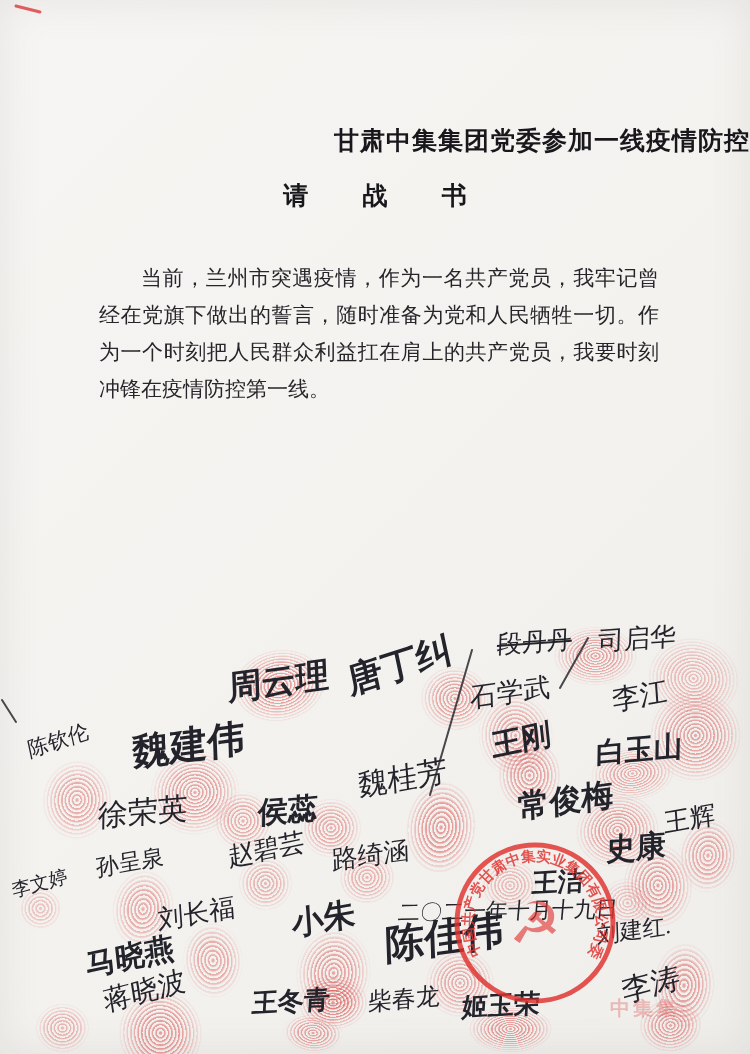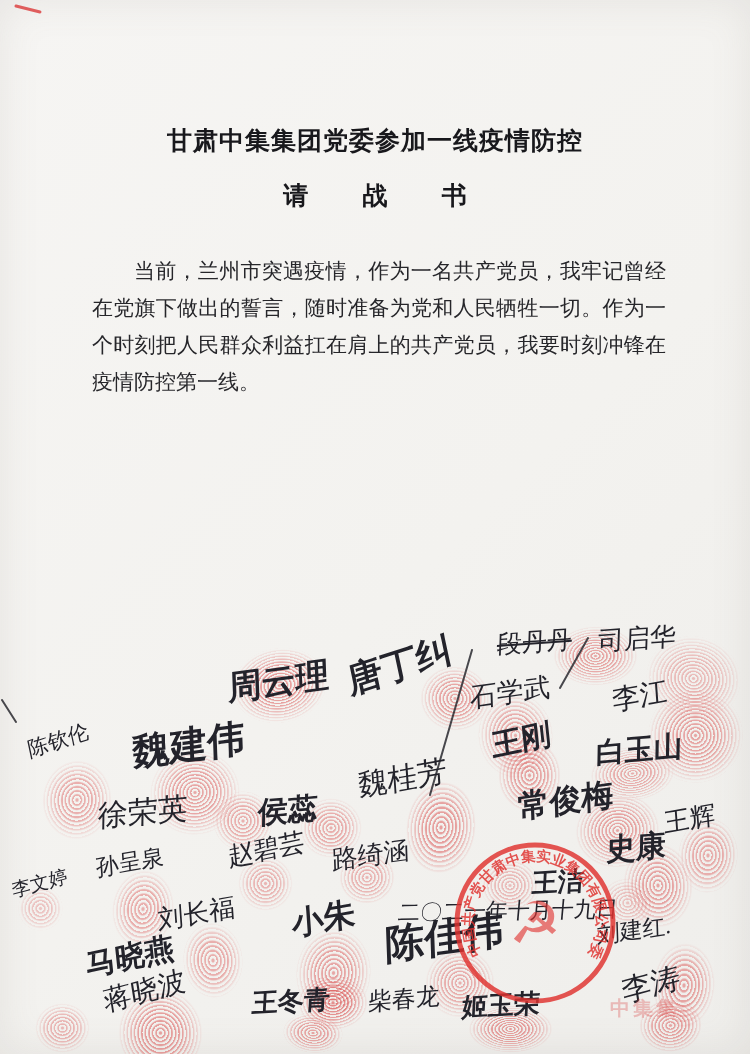--- a/index.html
+++ b/index.html
@@ -8,33 +8,33 @@
     font-family:"Liberation Serif","DejaVu Serif",serif;
     background:#e9e8e6;
   }
   #page{
     position:relative;width:750px;height:1054px;
     background:linear-gradient(135deg,#f6f5f3 0%,#f3f2ef 55%,#efeeeb 100%);
     box-shadow:inset 0 0 40px rgba(120,115,110,.12);
   }
   
   .title1{
-    position:absolute;left:0;top:124px;width:750px;text-align:center;
+    position:absolute;left:0;top:124px;width:750px;text-align:right;
     font-size:25px;font-weight:bold;color:#18181c;letter-spacing:1px;
   }
   .title2{
     position:absolute;left:0;top:179px;width:750px;text-align:center;
     font-size:25px;font-weight:bold;color:#18181c;
     letter-spacing:24px;text-indent:24px;
   }
   .bodytext{
     position:absolute;left:92px;top:253px;width:574px;
     font-size:21px;line-height:37px;color:#26262a;text-align:justify;
   }
-  .bodytext p{margin:0;text-indent:2em;}
+  .bodytext p{margin:7px;text-indent:2em;}
   .signers-line{margin:0;text-indent:2em;}
   
   .fp{
     position:absolute;pointer-events:none;
     background:
       repeating-radial-gradient(ellipse at 50% 50%,
         rgba(216,58,58,.80) 0px, rgba(216,58,58,.80) 1px,
         rgba(255,255,255,0) 2.2px, rgba(255,255,255,0) 3.6px);
     -webkit-mask-image:radial-gradient(ellipse at 50% 50%,#000 35%,transparent 72%);
             mask-image:radial-gradient(ellipse at 50% 50%,#000 35%,transparent 72%);

